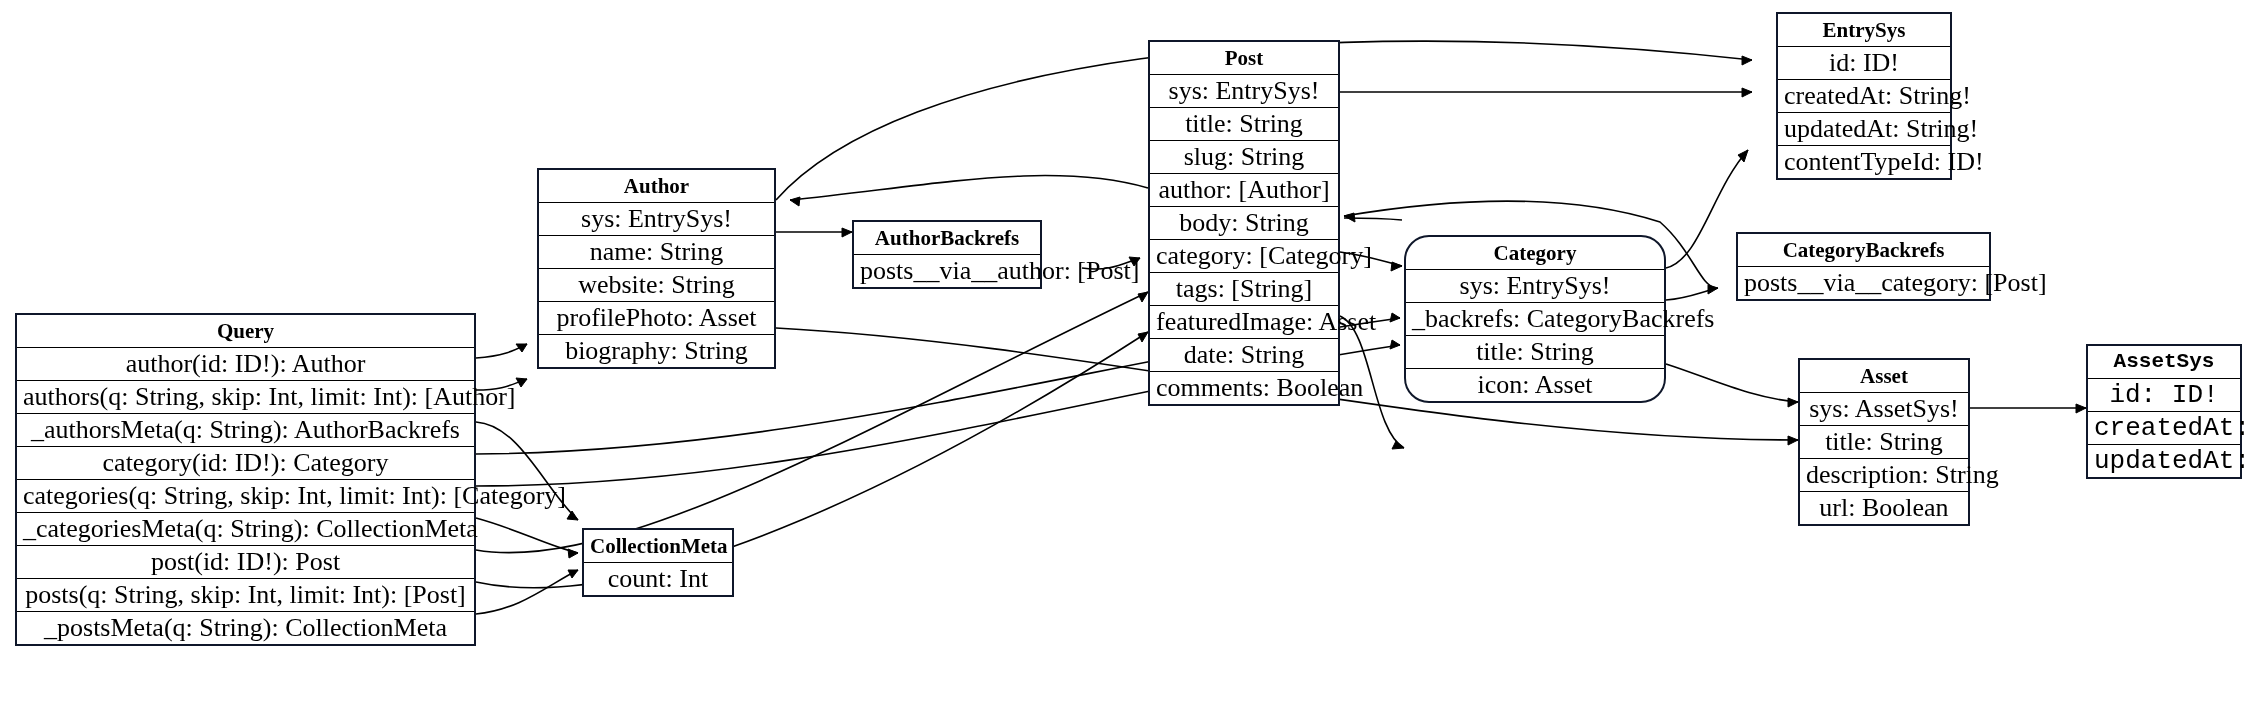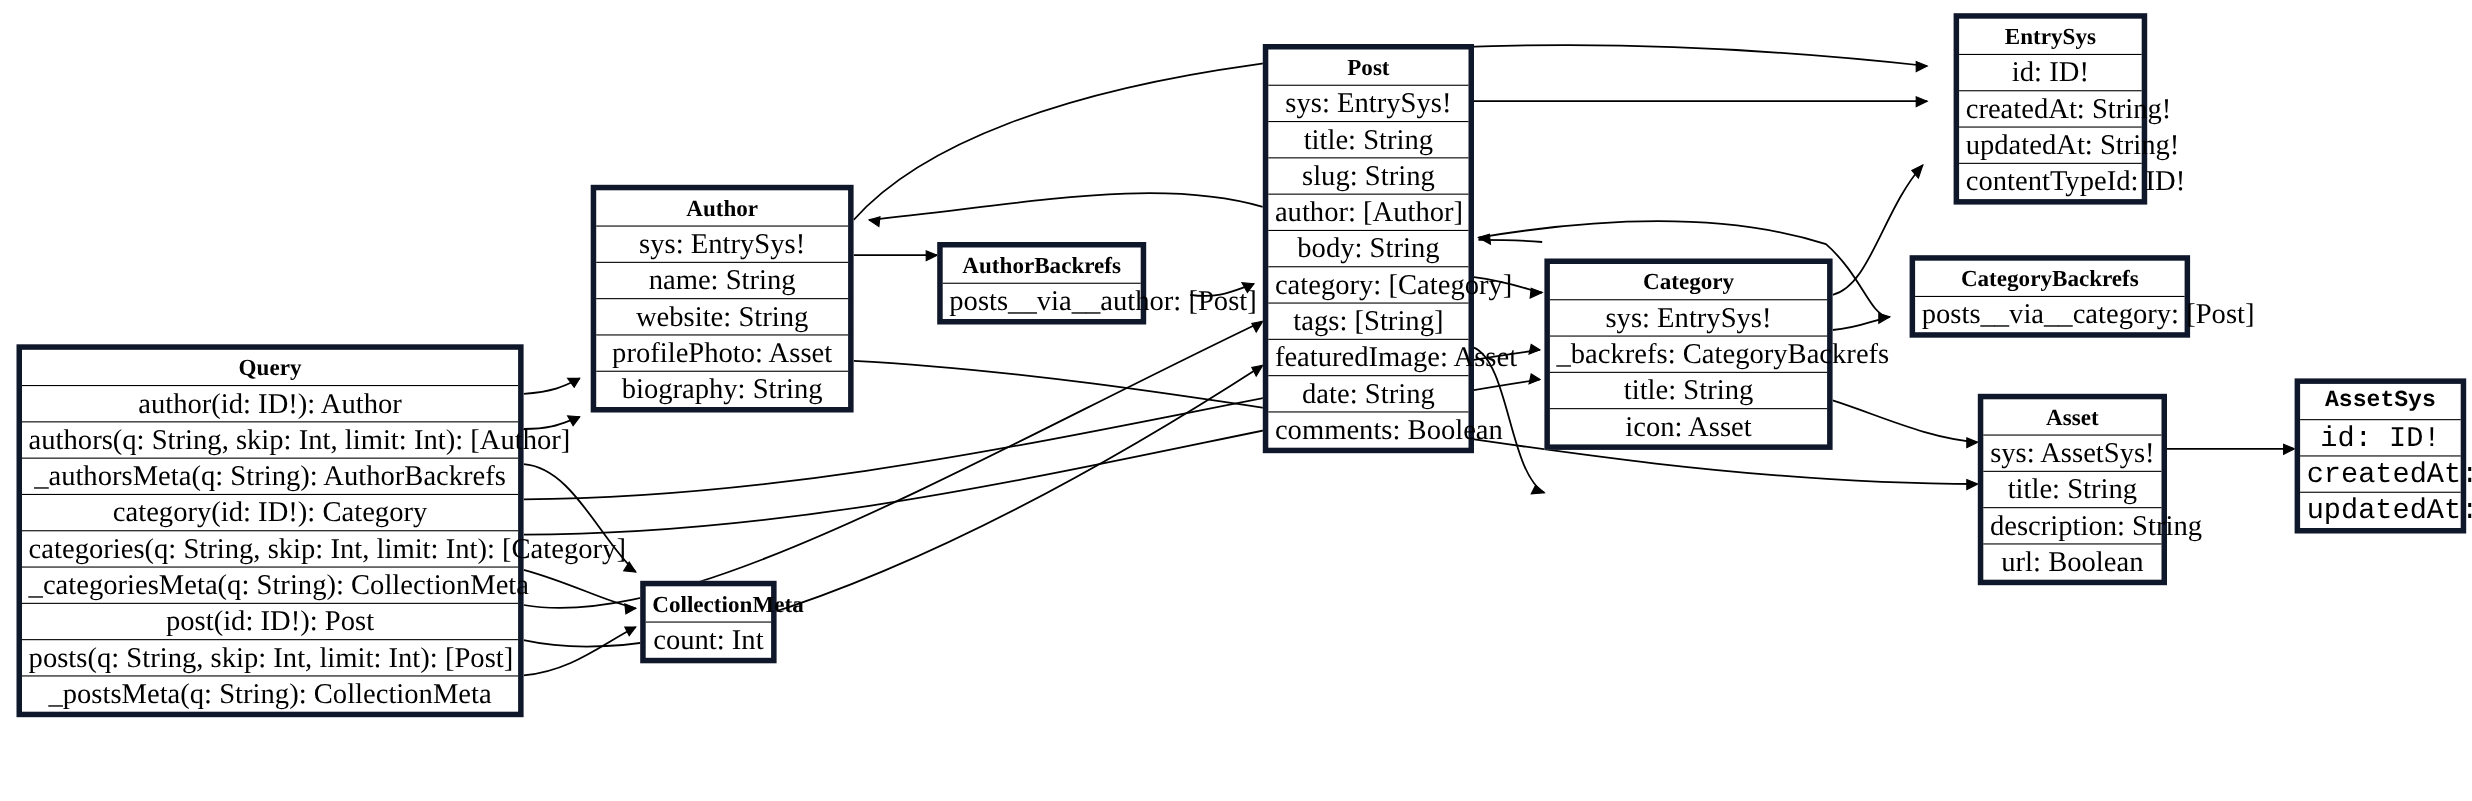--- a/index.html
+++ b/index.html
@@ -11,21 +11,21 @@
     position: relative;
     width: 2247px;
     height: 728px;
     background: #ffffff;
     font-family: "Liberation Serif", "DejaVu Serif", serif;
     overflow: hidden;
   }
   .node {
     position: absolute;
     box-sizing: border-box;
-    border: 5px solid #0f172a;
+    border: 2px solid #0f172a;
     background: #ffffff;
     z-index: 5;
   }
   .node-title {
     font-weight: bold;
     text-align: center;
     font-size: 21px;
     line-height: 32px;
     height: 32px;
     white-space: nowrap;
@@ -175,21 +175,21 @@
     <div class="node-field">slug: String</div>
     <div class="node-field">author: [Author]</div>
     <div class="node-field">body: String</div>
     <div class="node-field">category: [Category]</div>
     <div class="node-field">tags: [String]</div>
     <div class="node-field">featuredImage: Asset</div>
     <div class="node-field">date: String</div>
     <div class="node-field last">comments: Boolean</div>
   </div>
 
-  <div class="node" style="left:1404px; top:235px; width:262px;">
+  <div class="node" style="left:1404px; top:235px; width:262px;border-radius:25px;">
     <div class="node-title">Category</div>
     <div class="node-field">sys: EntrySys!</div>
     <div class="node-field">_backrefs: CategoryBackrefs</div>
     <div class="node-field">title: String</div>
     <div class="node-field last">icon: Asset</div>
   </div>
 
   <div class="node" style="left:1736px; top:232px; width:255px;font-family:Liberation Serif, serif;">
     <div class="node-title">CategoryBackrefs</div>
     <div class="node-field last">posts__via__category: [Post]</div>
@@ -211,18 +211,18 @@
     <div class="node-field last">url: Boolean</div>
   </div>
 
   <div class="node" style="left:2086px; top:344px; width:156px;font-family:Liberation Mono, monospace;">
     <div class="node-title">AssetSys</div>
     <div class="node-field">id: ID!</div>
     <div class="node-field">createdAt: String!</div>
     <div class="node-field last">updatedAt: String!</div>
   </div>
 
-  <div class="node" style="left:582px; top:528px; width:124px;">
+  <div class="node" style="left:582px; top:528px; width:152px;">
     <div class="node-title">CollectionMeta</div>
     <div class="node-field last">count: Int</div>
   </div>
 
 </div>
 
 </body></html>

